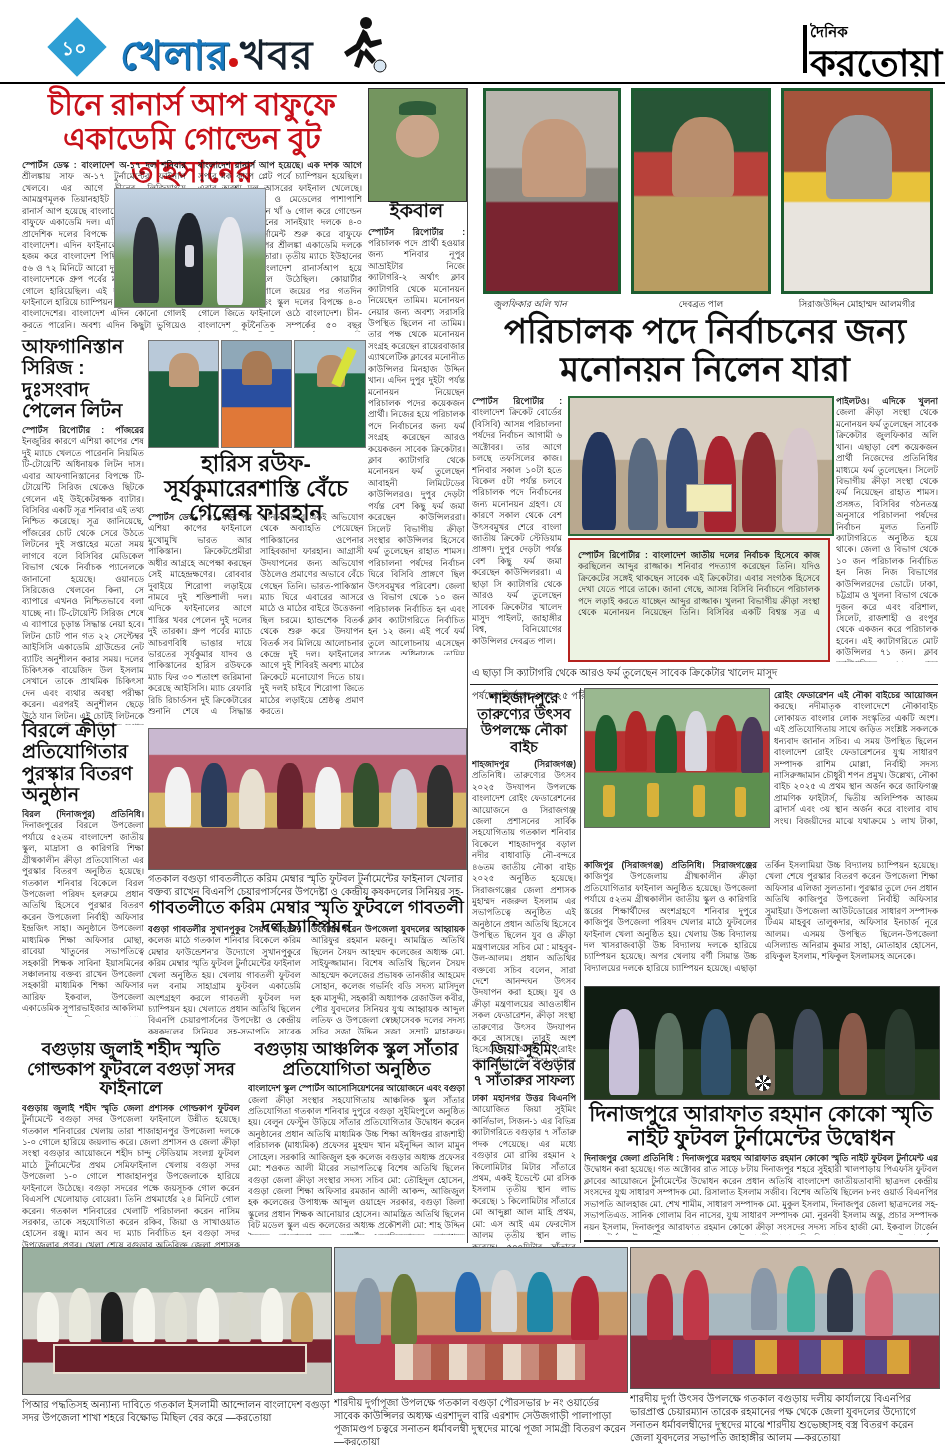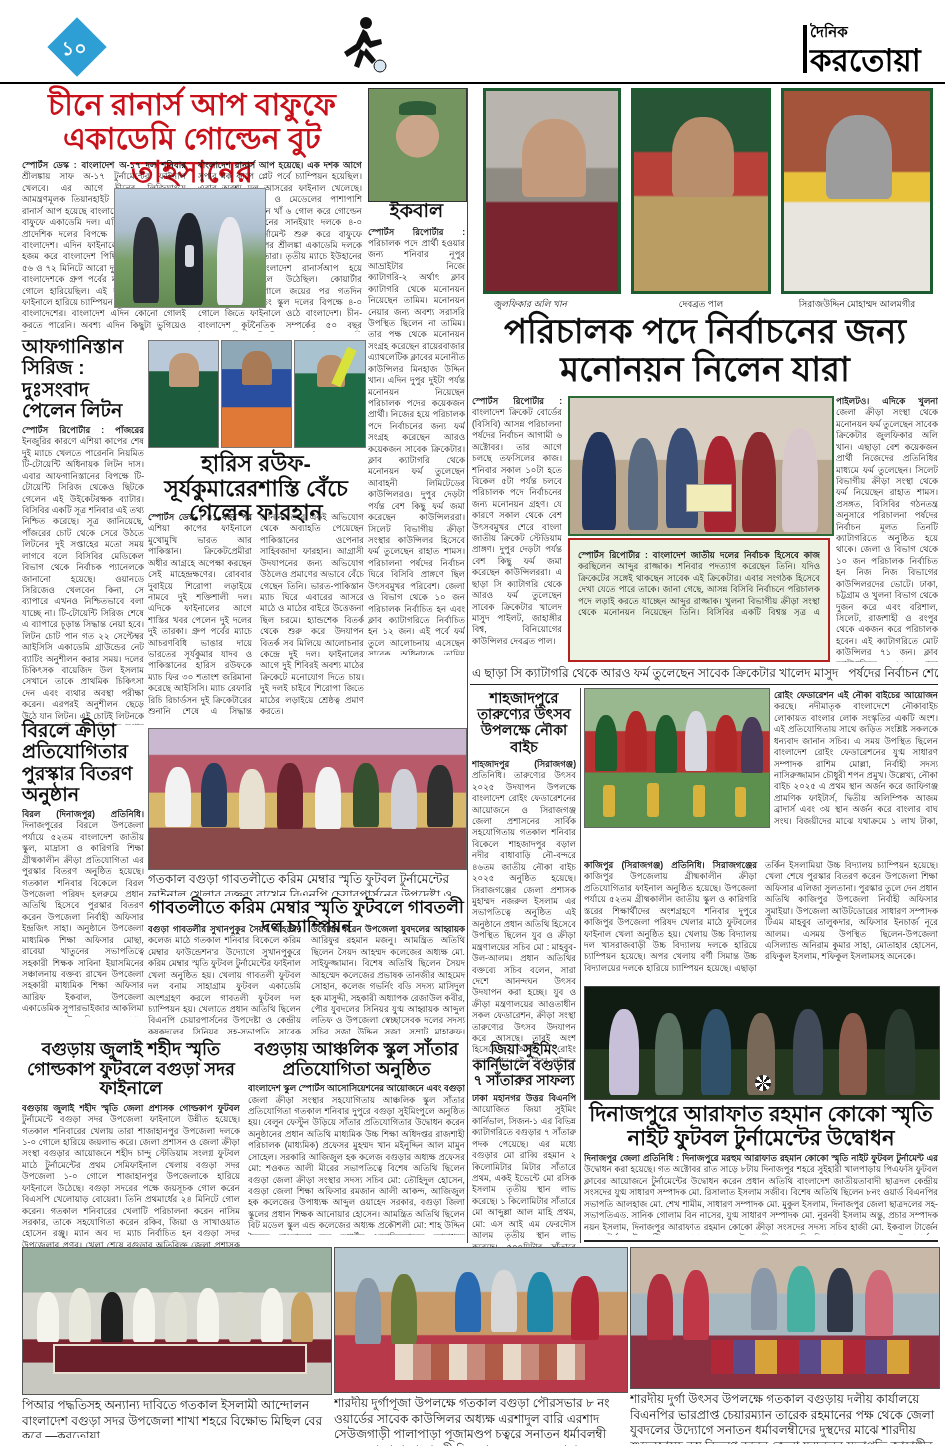--- a/index.html
+++ b/index.html
@@ -6,53 +6,56 @@
   #page{position:relative;width:945px;height:1452px;background:#ffffff;margin:0 auto;
         font-family:"Liberation Sans","DejaVu Sans",sans-serif;color:#1c1c1c;overflow:hidden;}
   .abs{position:absolute;}
   .body-text{font-size:8.6px;line-height:1.33;text-align:justify;color:#1b1b1b;overflow:hidden;}
   .body-text::first-line{font-weight:bold;}
   .cols2{column-count:2;column-gap:8px;}
   .headline{font-weight:800;color:#101010;text-align:center;line-height:1.12;}
   .headline.red{color:#c8111a;}
   .photo{position:absolute;overflow:hidden;}
   .fig{position:absolute;border-radius:45% 45% 8% 8%;}
-  .caption{font-size:12px;line-height:1.3;color:#151515;overflow:hidden;}
+  .caption{font-size:10px;line-height:1.3;color:#151515;overflow:hidden;flex-direction:column;}
   .vrule{position:absolute;width:1px;background:#444;}
   .hrule{position:absolute;height:1px;background:#222;}
   
   #masthead{position:absolute;left:0;top:0;width:945px;height:84px;border-bottom:2px solid #000;box-sizing:border-box;}
   #page-badge{position:absolute;left:56px;top:26px;width:42px;height:42px;background:#2e9fd4;transform:rotate(45deg);}
   #page-badge span{position:absolute;left:0;top:9px;width:42px;text-align:center;transform:rotate(-45deg);
       color:#fff;font-weight:800;font-size:19px;}
   #logo{position:absolute;left:120px;top:24px;font-weight:800;font-size:40px;letter-spacing:1px;}
   #logo .w1{color:#1878be;text-shadow:1px 1px 0 #0d4b74;}
   #logo .dot{display:inline-block;width:9px;height:9px;background:#d11313;border-radius:50%;margin:0 2px 2px 0;}
   #logo .w2{color:#16222e;}
   #date-block{position:absolute;left:668px;top:30px;width:125px;text-align:right;}
   #date-block .day{font-weight:800;font-size:15px;}
   #date-block .dt{font-size:10.5px;margin-top:3px;}
   #head-bar{position:absolute;left:803px;top:25px;width:4px;height:48px;background:#000;}
   #paper{position:absolute;left:810px;top:20px;width:128px;text-align:left;color:#000;}
   #paper .t{font-weight:800;font-size:15px;}
-  #paper .n{font-weight:800;font-size:31px;line-height:1.0;}
+  #paper .n{font-weight:800;font-size:37px;line-height:1.0;}
   
   #razzak-box{background:#edf3e3;border:2px solid #b5231f;box-sizing:border-box;padding:6px 8px;overflow:hidden;}
   .portrait{border:3px solid #1c5c30;box-sizing:border-box;}
   .pcap{font-size:9px;text-align:center;color:#111;}
 </style>
 </head>
 <body>
 
 <div id="page">
 
   <div id="masthead">
     <div id="page-badge">
         <span>১০</span>
       </div>
+    <div id="logo">
+      <span class="w1">খেলার</span><span class="dot"></span><span class="w2">খবর</span>
+    </div>
     <svg class="abs" style="left:330px;top:14px" width="62" height="62" viewBox="0 0 62 62">
       <circle cx="36" cy="9" r="6" fill="#111"></circle>
       <path d="M33 15 L26 30 L14 38 L17 43 L30 35 L34 28 L40 34 L52 30 L51 25 L41 27 L37 18 Z" fill="#111"></path>
       <path d="M30 35 L24 52 L29 54 L35 38 Z" fill="#111"></path>
       <path d="M36 34 L46 46 L42 50 L33 40 Z" fill="#111"></path>
       <circle cx="50" cy="52" r="6" fill="#d8e6f2" stroke="#111"></circle>
     </svg>
     <div id="head-bar"></div>
     <div id="paper">
       <div class="t">দৈনিক</div>

